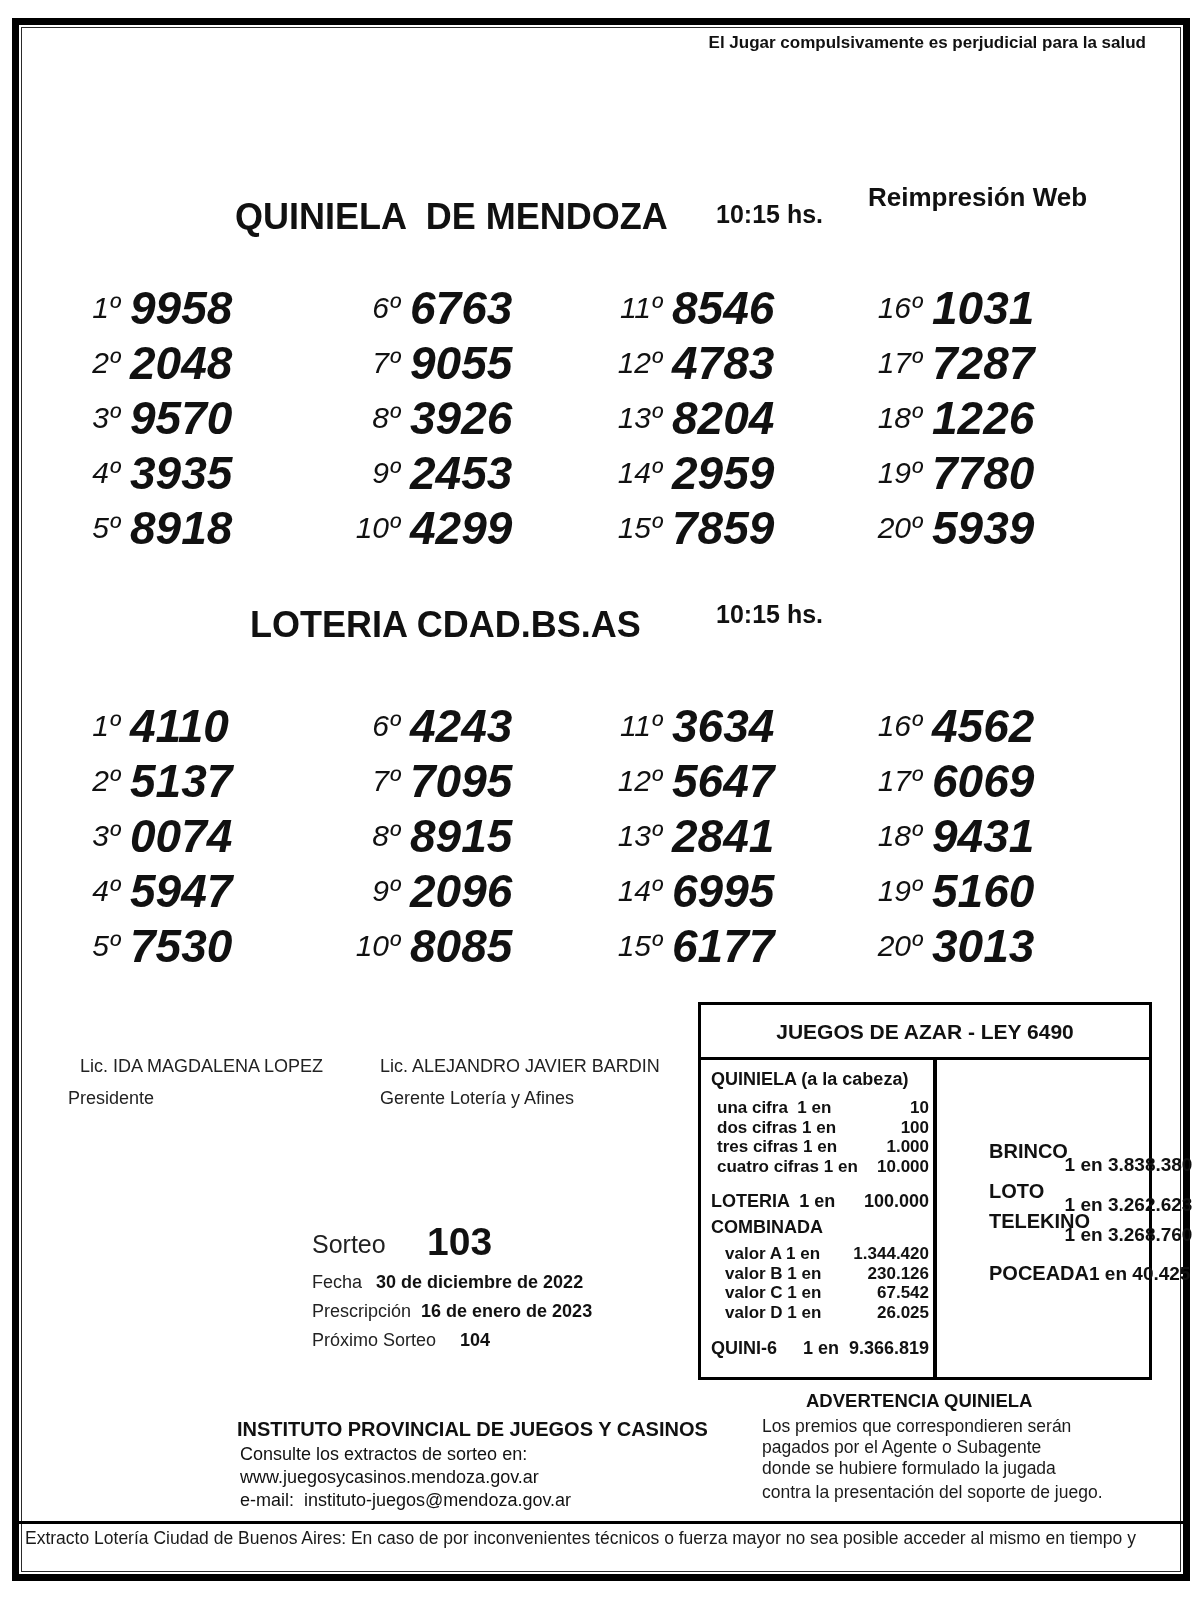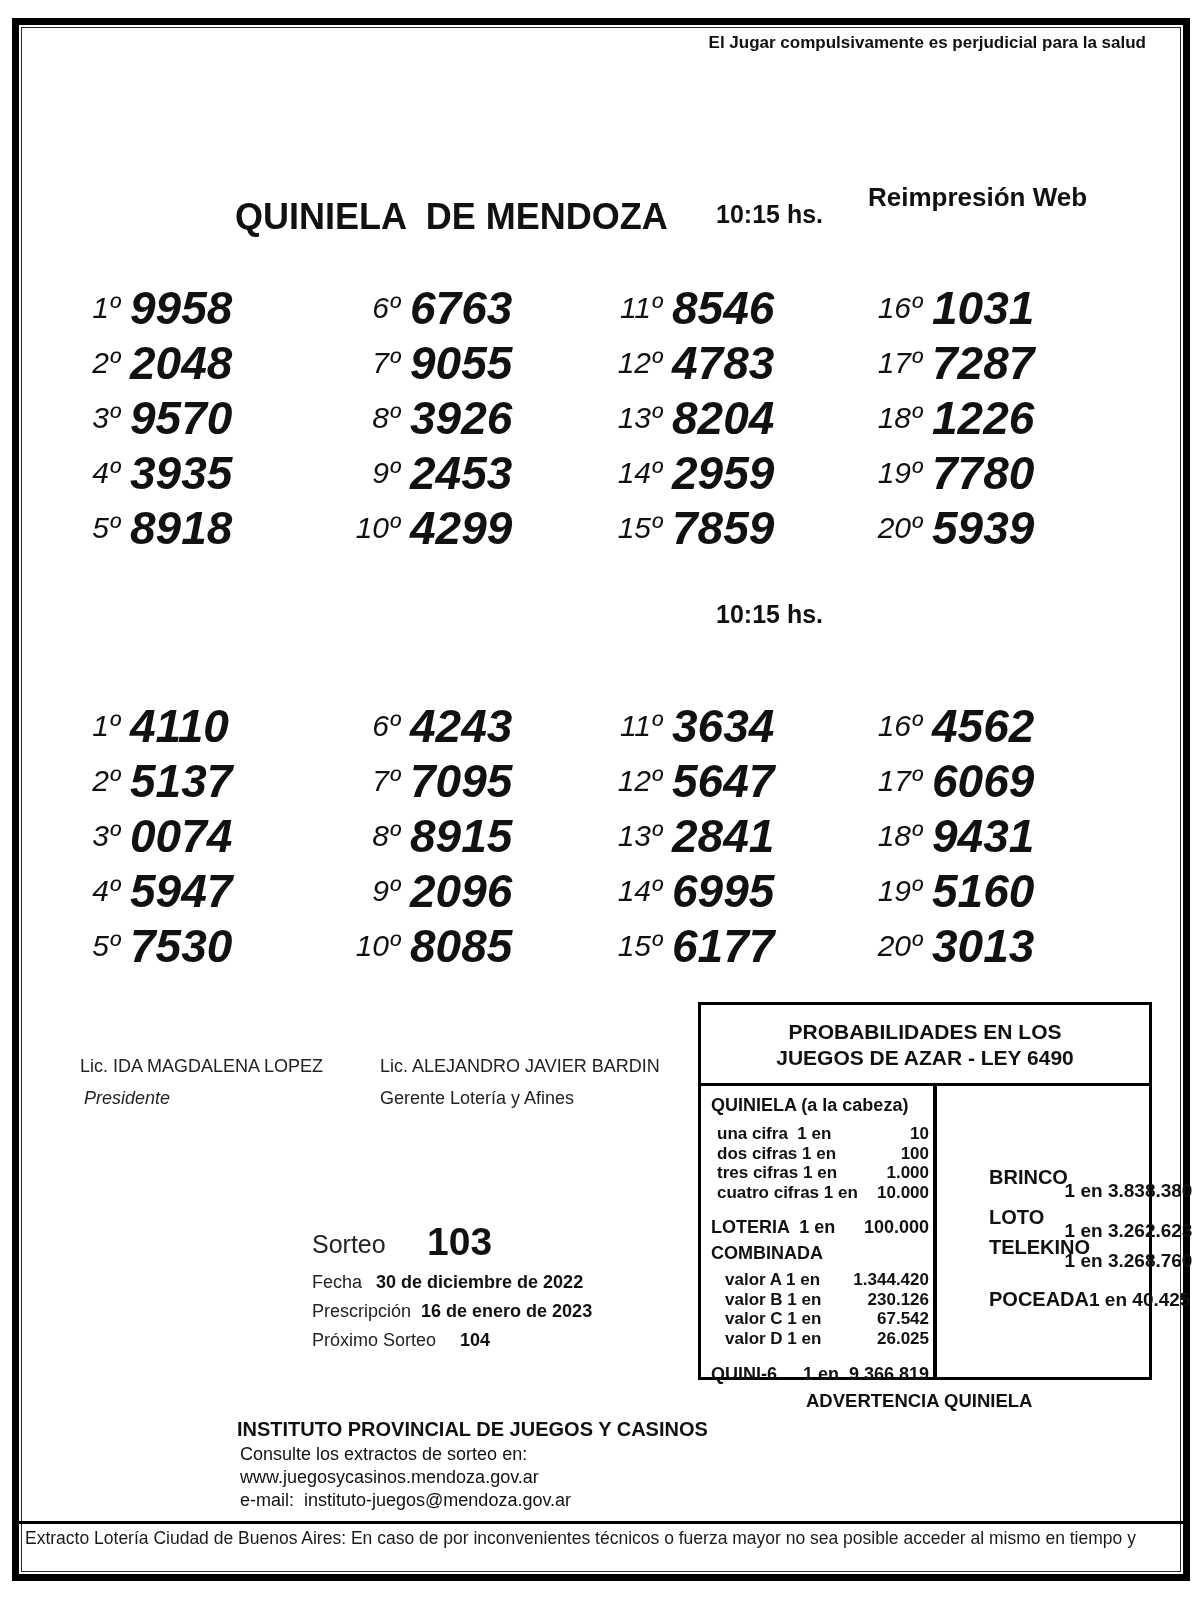--- a/index.html
+++ b/index.html
@@ -25,21 +25,21 @@
 
   .results{left:68px;width:1010px;display:grid;grid-template-columns:280px 262px 260px 200px;grid-auto-rows:55px;font-style:italic;}
   .results.mendoza{top:280px;}
   .results.bsas{top:698px;}
   .cell{display:flex;align-items:center;}
   .ord{width:52px;text-align:right;font-size:30px;flex:none;white-space:pre;}
   .num{margin-left:10px;font-size:46px;font-weight:bold;line-height:1;white-space:pre;}
 
   .sig{font-size:18px;color:#222;white-space:pre;}
   .sig-name-l{left:80px;top:1056px;}
-  .sig-role-l{left:84px;top:1088px;font-style:italic;}
+  .sig-role-l{left:68px;top:1088px;}
   .sig-name-r{left:380px;top:1056px;}
   .sig-role-r{left:380px;top:1088px;}
 
   .sorteo-label{left:312px;top:1230px;font-size:25px;color:#222;}
   .sorteo-num{left:427px;top:1222px;font-size:39px;font-weight:bold;line-height:1;}
   .draw-line{font-size:18px;color:#222;white-space:pre;}
   .draw-line b{color:#111;}
   .dl-fecha{left:312px;top:1272px;}
   .dl-presc{left:312px;top:1301px;}
   .dl-prox{left:312px;top:1330px;}
@@ -175,20 +175,21 @@
     <div class="cell">
         <span class="ord">15º</span>
         <span class="num">7859</span>
       </div>
     <div class="cell">
         <span class="ord">20º</span>
         <span class="num">5939</span>
       </div>
   </div>
 
+  <div class="abs sec-head b-head">LOTERIA CDAD.BS.AS</div>
   <div class="abs sec-time b-time">10:15 hs.</div>
 
   <div class="abs results bsas">
     <div class="cell">
         <span class="ord">1º</span>
         <span class="num">4110</span>
       </div>
     <div class="cell">
         <span class="ord">6º</span>
         <span class="num">4243</span>
@@ -273,21 +274,20 @@
   <div class="abs sig sig-role-r">Gerente Lotería y Afines</div>
 
   <div class="abs sorteo-label">Sorteo</div>
   <div class="abs sorteo-num">103</div>
   <div class="abs draw-line dl-fecha"><span>Fecha</span><b>30 de diciembre de 2022</b></div>
   <div class="abs draw-line dl-presc"><span>Prescripción</span><b>16 de enero de 2023</b></div>
   <div class="abs draw-line dl-prox"><span>Próximo Sorteo</span><b>104</b></div>
 
   <div class="abs prob">
     <div class="prob-head">
-      <div>PROBABILIDADES EN LOS</div>
       <div>JUEGOS DE AZAR - LEY 6490</div>
     </div>
     <div class="prob-body">
       <div class="pleft">
         <div class="pl-head">QUINIELA (a la cabeza)</div>
         <div class="pl-rows">
           <div class="pl-row"><span class="lab">una cifra  1 en</span><span class="val">10</span></div>
           <div class="pl-row"><span class="lab">dos cifras 1 en</span><span class="val">100</span></div>
           <div class="pl-row"><span class="lab">tres cifras 1 en</span><span class="val">1.000</span></div>
           <div class="pl-row"><span class="lab">cuatro cifras 1 en</span><span class="val">10.000</span></div>
@@ -322,16 +322,22 @@
       </div>
     </div>
   </div>
 
   <div class="abs inst-title">INSTITUTO PROVINCIAL DE JUEGOS Y CASINOS</div>
   <div class="abs inst-line inst-l1">Consulte los extractos de sorteo en:</div>
   <div class="abs inst-line inst-l2">www.juegosycasinos.mendoza.gov.ar</div>
   <div class="abs inst-line inst-l3">e-mail:  instituto-juegos@mendoza.gov.ar</div>
 
   <div class="abs adv-title">ADVERTENCIA QUINIELA</div>
+  <div class="abs adv-lines">
+    <div class="adv-line">Los premios que correspondieren serán</div>
+    <div class="adv-line">pagados por el Agente o Subagente</div>
+    <div class="adv-line">donde se hubiere formulado la jugada</div>
+    <div class="adv-line adv-last">contra la presentación del soporte de juego.</div>
+  </div>
 
   <div class="abs sep"></div>
   <div class="abs foot-line foot-l1">Extracto Lotería Ciudad de Buenos Aires: En caso de por inconvenientes técnicos o fuerza mayor no sea posible acceder al mismo en tiempo y</div>
 </div>
 
 </body></html>

